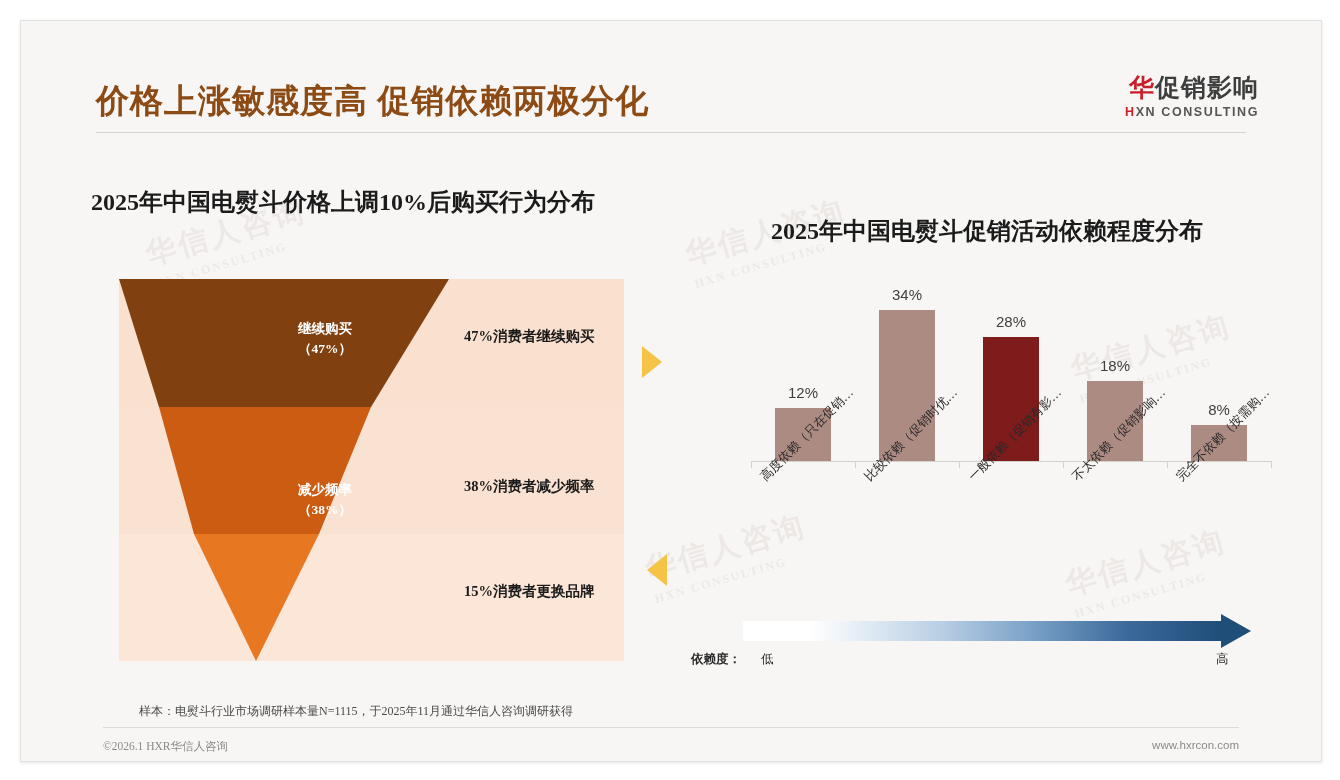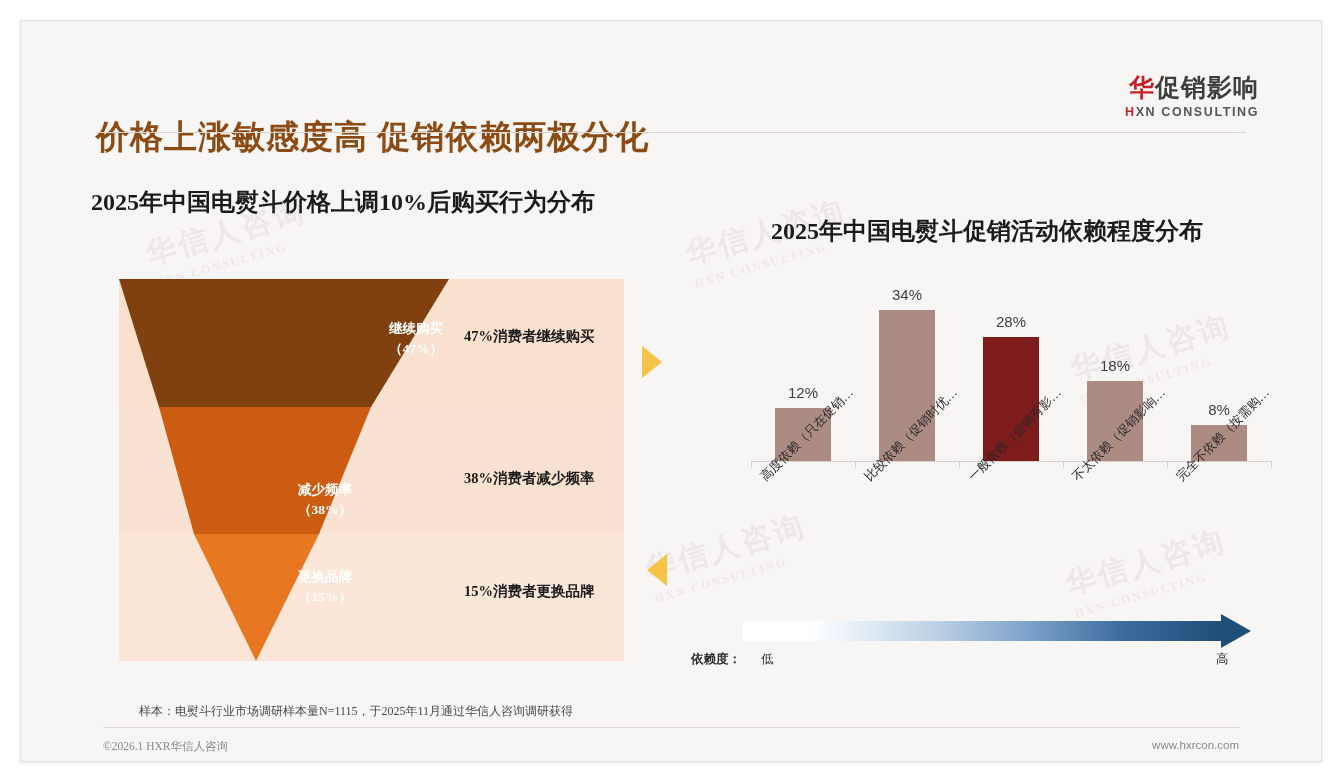--- a/index.html
+++ b/index.html
@@ -26,21 +26,20 @@
   }
   .wm .wm-cn{font-size:30px;letter-spacing:3px;display:block;}
   .wm .wm-en{font-size:12px;letter-spacing:2px;display:block;margin-top:2px;}
   
   .header{position:absolute;left:0;top:0;width:100%;height:112px;}
   .title{
     position:absolute;left:75px;top:58px;
     font-family:"Liberation Serif","DejaVu Serif",serif;
     font-size:33px;font-weight:700;color:#8c4a14;letter-spacing:1px;
     white-space:nowrap;
-    margin-top:36px;
   }
   .header-rule{position:absolute;left:75px;top:111px;width:1150px;height:1px;background:#d8d5d0;}
   .logo{position:absolute;right:62px;top:54px;text-align:right;}
   .logo-cn{font-family:"Liberation Serif","DejaVu Serif",serif;font-size:25px;font-weight:700;color:#3e3e3e;letter-spacing:1px;line-height:1;}
   .logo-cn .hl{color:#c8202a;}
   .logo-en{font-size:12.5px;font-weight:700;color:#555;letter-spacing:1.6px;margin-top:5px;}
   .logo-en .hl{color:#c8202a;}
   
   .panel-title{
     position:absolute;
@@ -55,30 +54,30 @@
   .band1{top:0;height:128px;background:#f9e0cf;}
   .band2{top:128px;height:127px;background:#fae2d2;}
   .band3{top:255px;height:127px;background:#fbe6d7;}
   .funnel-svg{position:absolute;left:0;top:0;}
   .seg-label{
     position:absolute;color:#ffffff;text-align:center;
     font-family:"Liberation Serif","DejaVu Serif",serif;
     font-size:13.5px;font-weight:700;line-height:1.5;
     width:200px;pointer-events:none;
   }
-  #sl1{left:124px;top:40px;text-align:right;}
+  #sl1{left:106px;top:40px;}
   #sl2{left:106px;top:168px;margin-top:33px;}
   #sl3{left:106px;top:288px;}
   .side-label{
     position:absolute;color:#1b1b1b;
     font-family:"Liberation Serif","DejaVu Serif",serif;
     font-size:14.5px;font-weight:700;white-space:nowrap;
   }
   #dl1{left:345px;top:48px;}
-  #dl2{left:345px;top:190px;}
+  #dl2{left:345px;top:198px;}
   #dl3{left:345px;top:303px;}
   
   .tri{position:absolute;width:0;height:0;}
   .tri-right{border-top:16px solid transparent;border-bottom:16px solid transparent;border-left:20px solid #f5c346;left:621px;top:325px;}
   .tri-left{border-top:16px solid transparent;border-bottom:16px solid transparent;border-right:20px solid #f5c346;left:626px;top:533px;}
   
   .chart{position:absolute;left:700px;top:262px;width:560px;height:330px;}
   .plot{position:absolute;left:30px;top:0;width:520px;height:178px;}
   .axis-line{position:absolute;left:30px;top:178px;width:520px;height:1px;background:#d5d2cd;}
   .bar-col{position:absolute;bottom:0;width:100%;display:flex;flex-direction:column;justify-content:flex-end;align-items:center;height:178px;}
@@ -166,24 +165,20 @@
     </svg>
 
     <div class="seg-label" id="sl1">
       <div>继续购买</div>
       <div>（47%）</div>
     </div>
     <div class="seg-label" id="sl2">
       <div>减少频率</div>
       <div>（38%）</div>
     </div>
-    <div class="seg-label" id="sl3">
-      <div>更换品牌</div>
-      <div>（15%）</div>
-    </div>
 
     <div class="side-label" id="dl1">47%消费者继续购买</div>
     <div class="side-label" id="dl2">38%消费者减少频率</div>
     <div class="side-label" id="dl3">15%消费者更换品牌</div>
   </div>
 
   <div class="tri tri-right"></div>
   <div class="tri tri-left"></div>
 
   <div class="chart">

